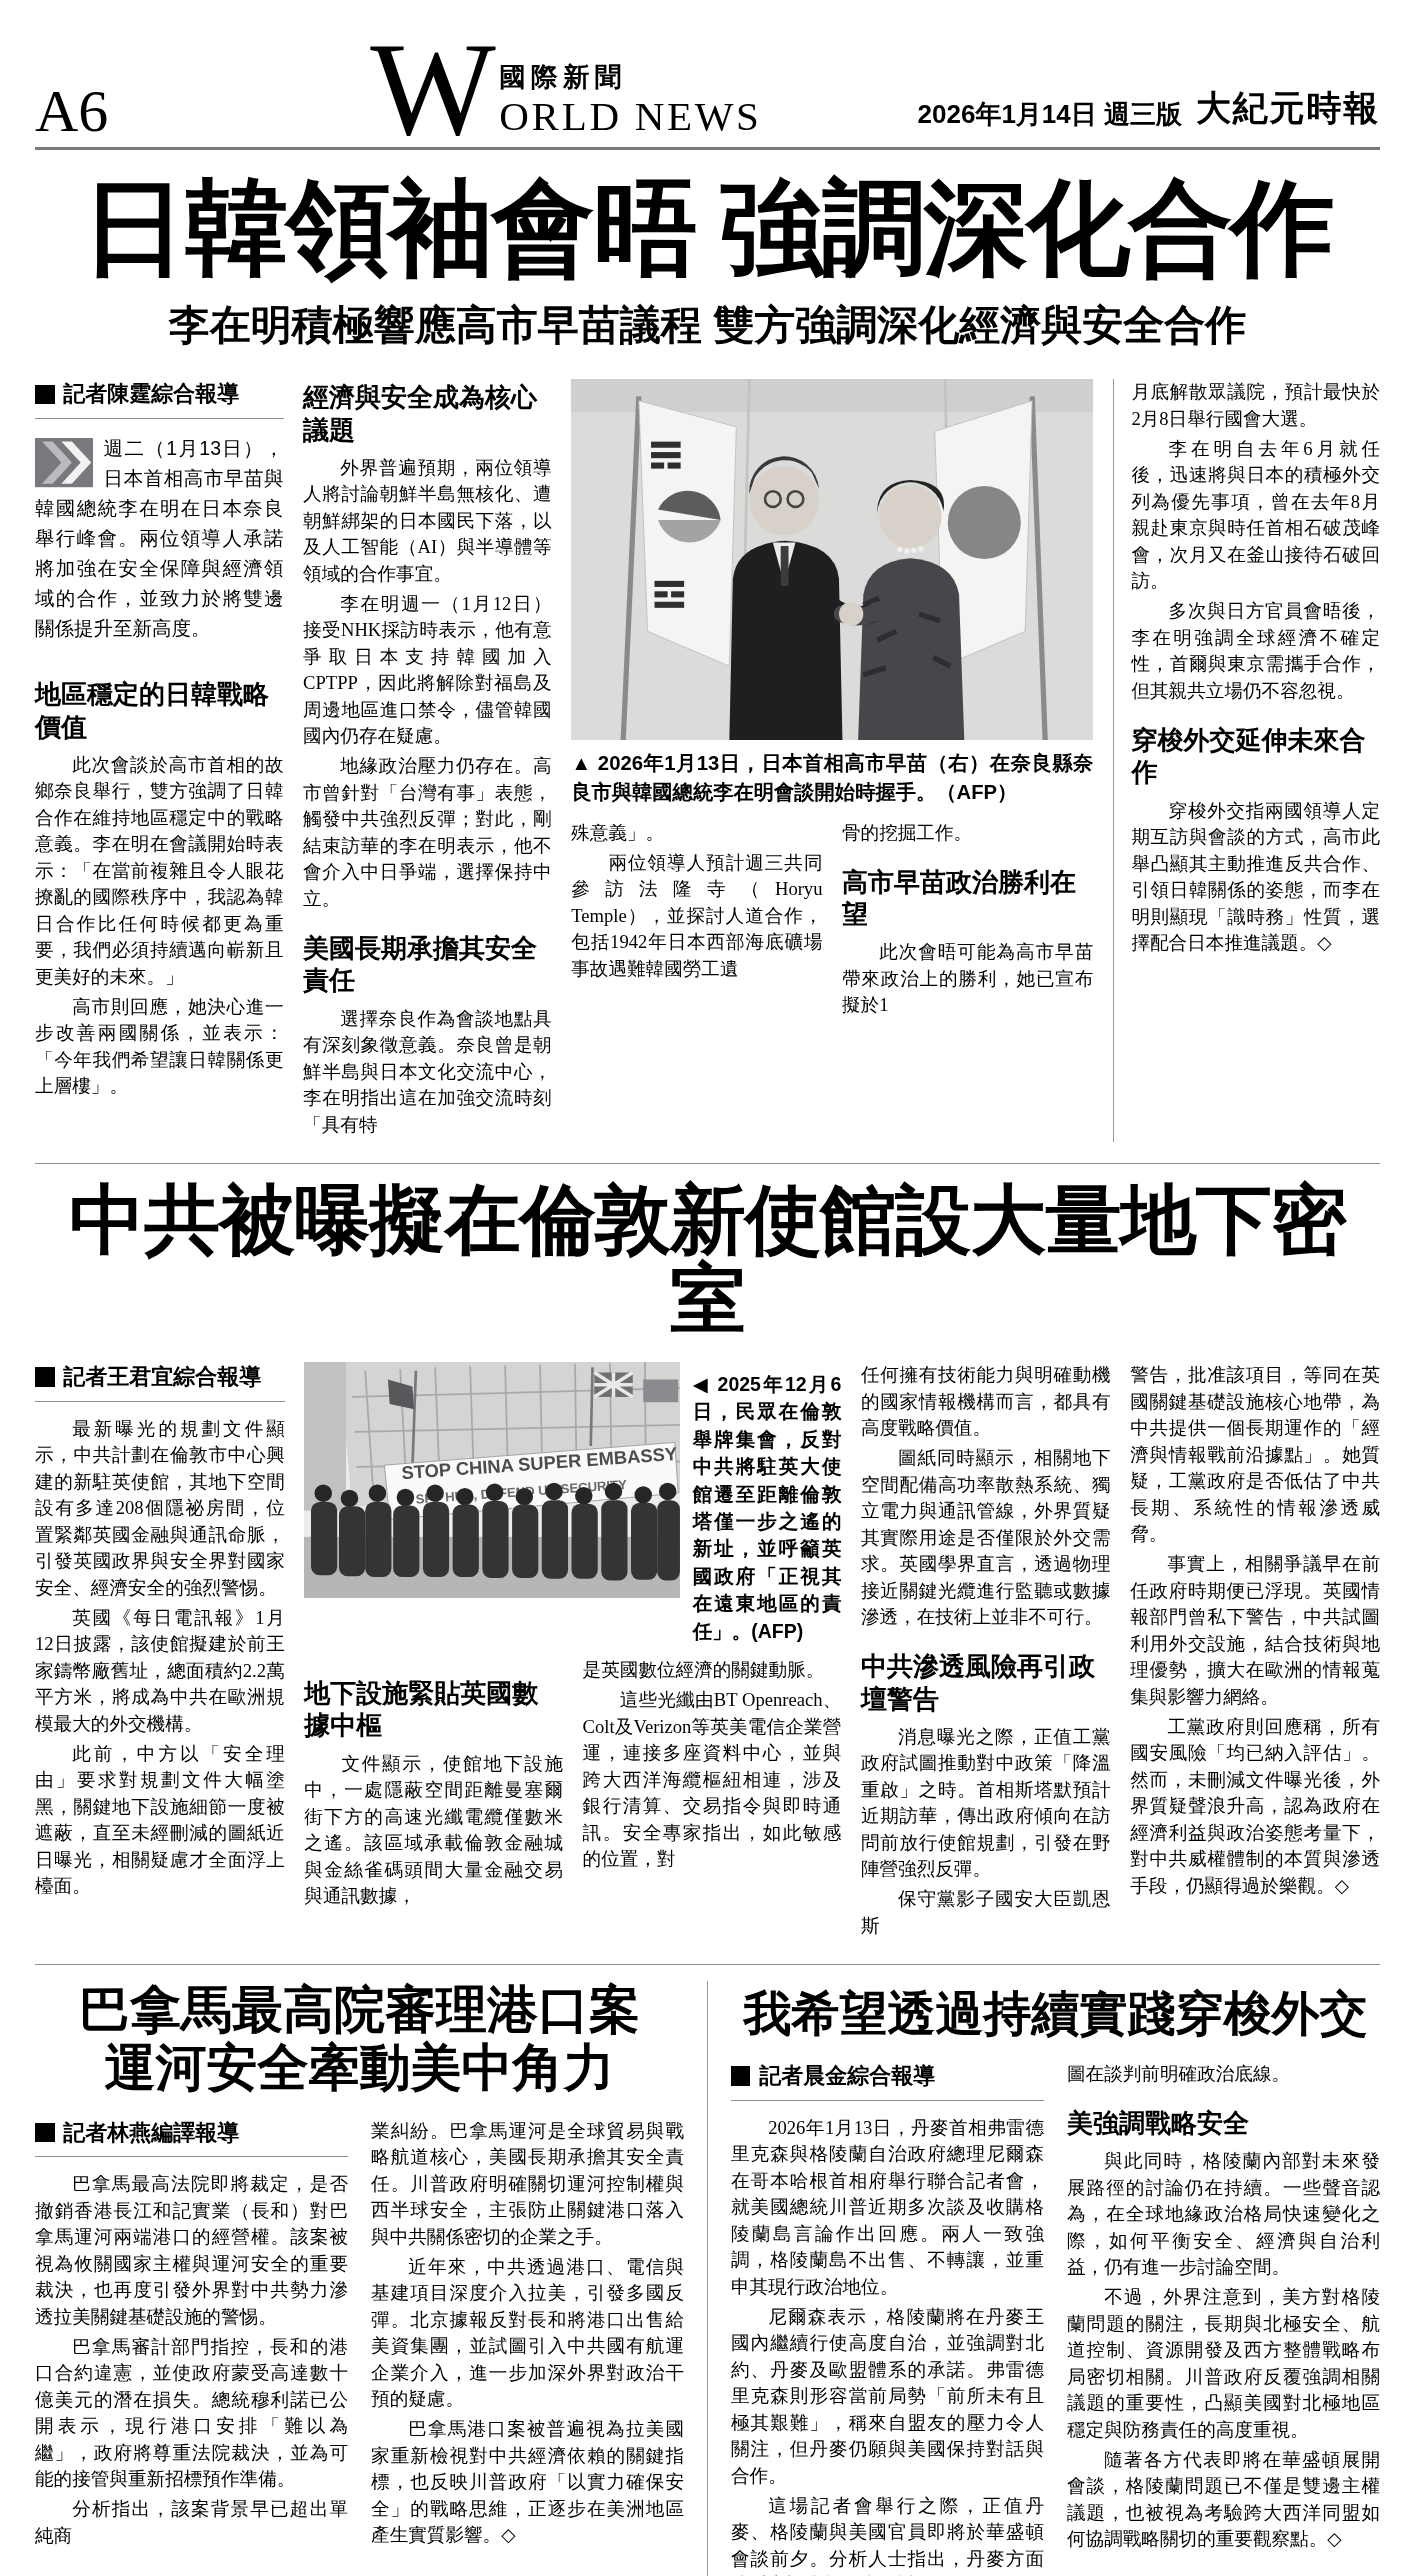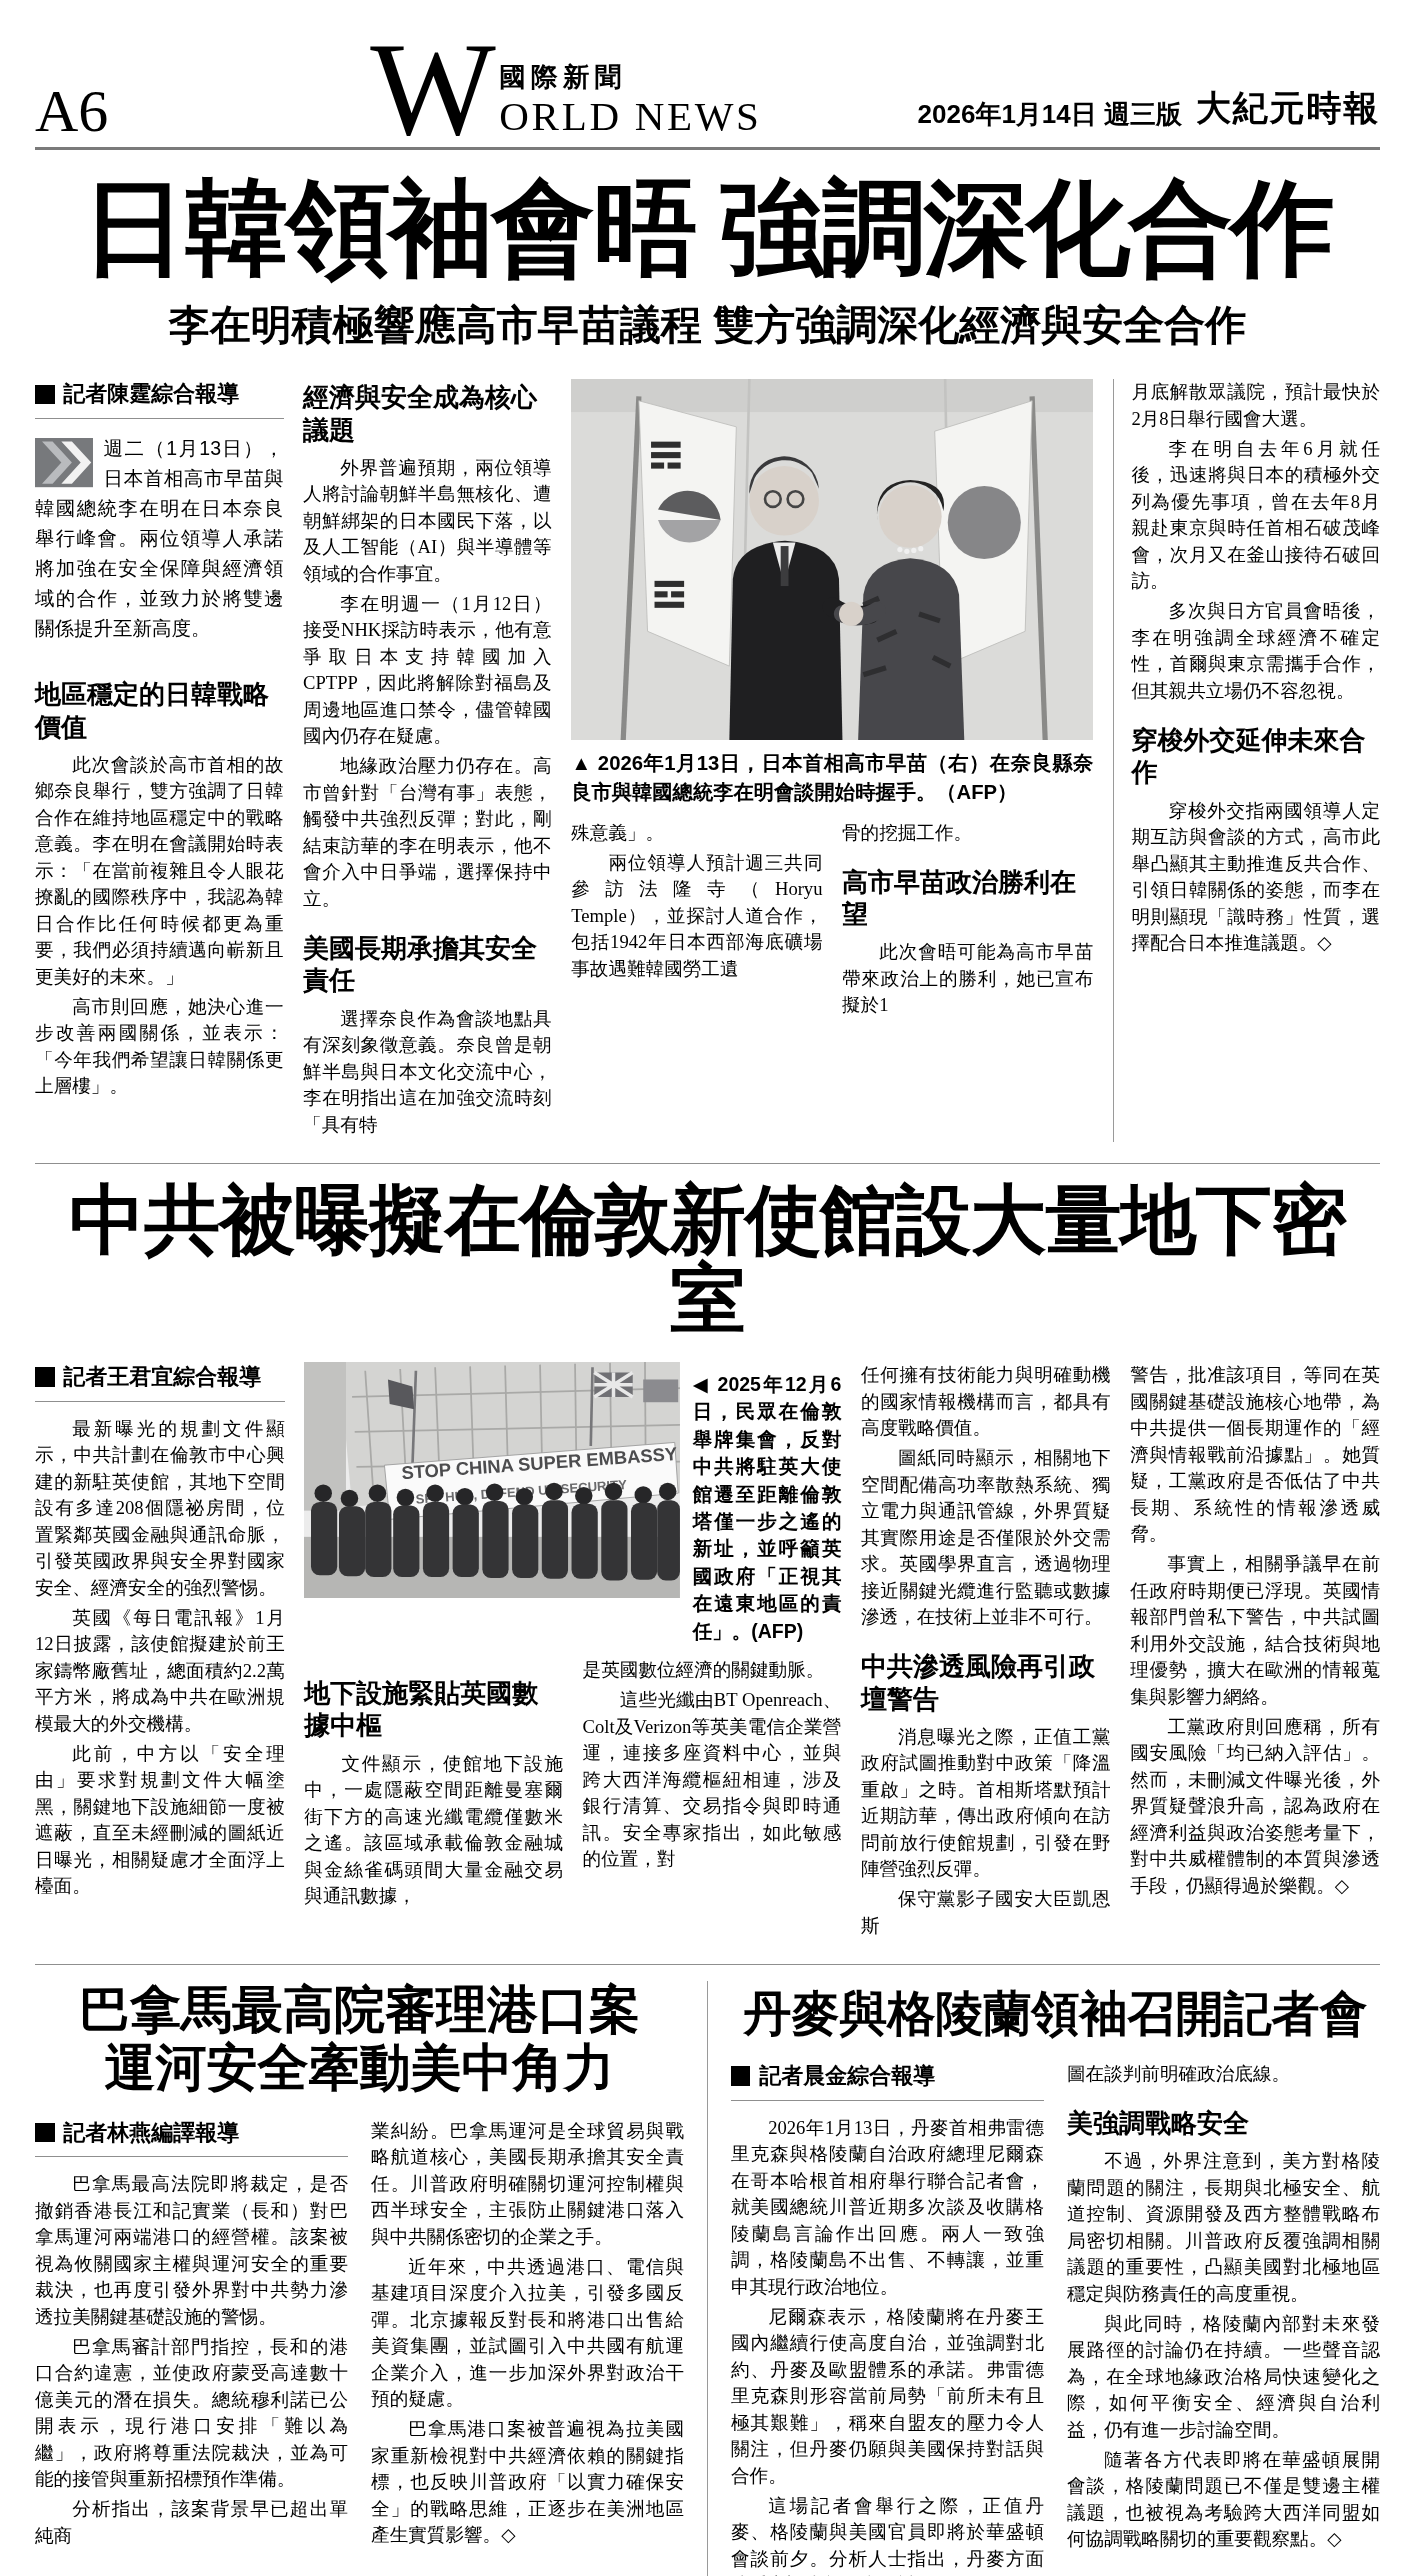--- a/index.html
+++ b/index.html
@@ -313,36 +313,36 @@
           <p class="noind">業糾紛。巴拿馬運河是全球貿易與戰略航道核心，美國長期承擔其安全責任。川普政府明確關切運河控制權與西半球安全，主張防止關鍵港口落入與中共關係密切的企業之手。</p>
           <p>近年來，中共透過港口、電信與基建項目深度介入拉美，引發多國反彈。北京據報反對長和將港口出售給美資集團，並試圖引入中共國有航運企業介入，進一步加深外界對政治干預的疑慮。</p>
           <p>巴拿馬港口案被普遍視為拉美國家重新檢視對中共經濟依賴的關鍵指標，也反映川普政府「以實力確保安全」的戰略思維，正逐步在美洲地區產生實質影響。◇</p>
         </div>
       </div>
     </section>
 
     <div class="vrule"></div>
 
     <section>
-      <h2 class="a4-head">丹麥與格陵蘭領袖召開記者會</h2>
+      <h2 class="a4-head">我希望透過持續實踐穿梭外交</h2>
       <div class="cols2">
         <div>
           <div class="byline">
             <span class="sq"></span>
             <span>記者晨金綜合報導</span>
           </div>
           <p>2026年1月13日，丹麥首相弗雷德里克森與格陵蘭自治政府總理尼爾森在哥本哈根首相府舉行聯合記者會，就美國總統川普近期多次談及收購格陵蘭島言論作出回應。兩人一致強調，格陵蘭島不出售、不轉讓，並重申其現行政治地位。</p>
           <p>尼爾森表示，格陵蘭將在丹麥王國內繼續行使高度自治，並強調對北約、丹麥及歐盟體系的承諾。弗雷德里克森則形容當前局勢「前所未有且極其艱難」，稱來自盟友的壓力令人關注，但丹麥仍願與美國保持對話與合作。</p>
           <p>這場記者會舉行之際，正值丹麥、格陵蘭與美國官員即將於華盛頓會談前夕。分析人士指出，丹麥方面此番高調表態，意在試</p>
         </div>
         <div>
           <p class="noind">圖在談判前明確政治底線。</p>
           <h3>美強調戰略安全</h3>
+          <p>與此同時，格陵蘭內部對未來發展路徑的討論仍在持續。一些聲音認為，在全球地緣政治格局快速變化之際，如何平衡安全、經濟與自治利益，仍有進一步討論空間。</p>
           <p>不過，外界注意到，美方對格陵蘭問題的關注，長期與北極安全、航道控制、資源開發及西方整體戰略布局密切相關。川普政府反覆強調相關議題的重要性，凸顯美國對北極地區穩定與防務責任的高度重視。</p>
-          <p>與此同時，格陵蘭內部對未來發展路徑的討論仍在持續。一些聲音認為，在全球地緣政治格局快速變化之際，如何平衡安全、經濟與自治利益，仍有進一步討論空間。</p>
           <p>隨著各方代表即將在華盛頓展開會談，格陵蘭問題已不僅是雙邊主權議題，也被視為考驗跨大西洋同盟如何協調戰略關切的重要觀察點。◇</p>
         </div>
       </div>
     </section>
   </div>
 
 </div>
 
 
 </body></html>

